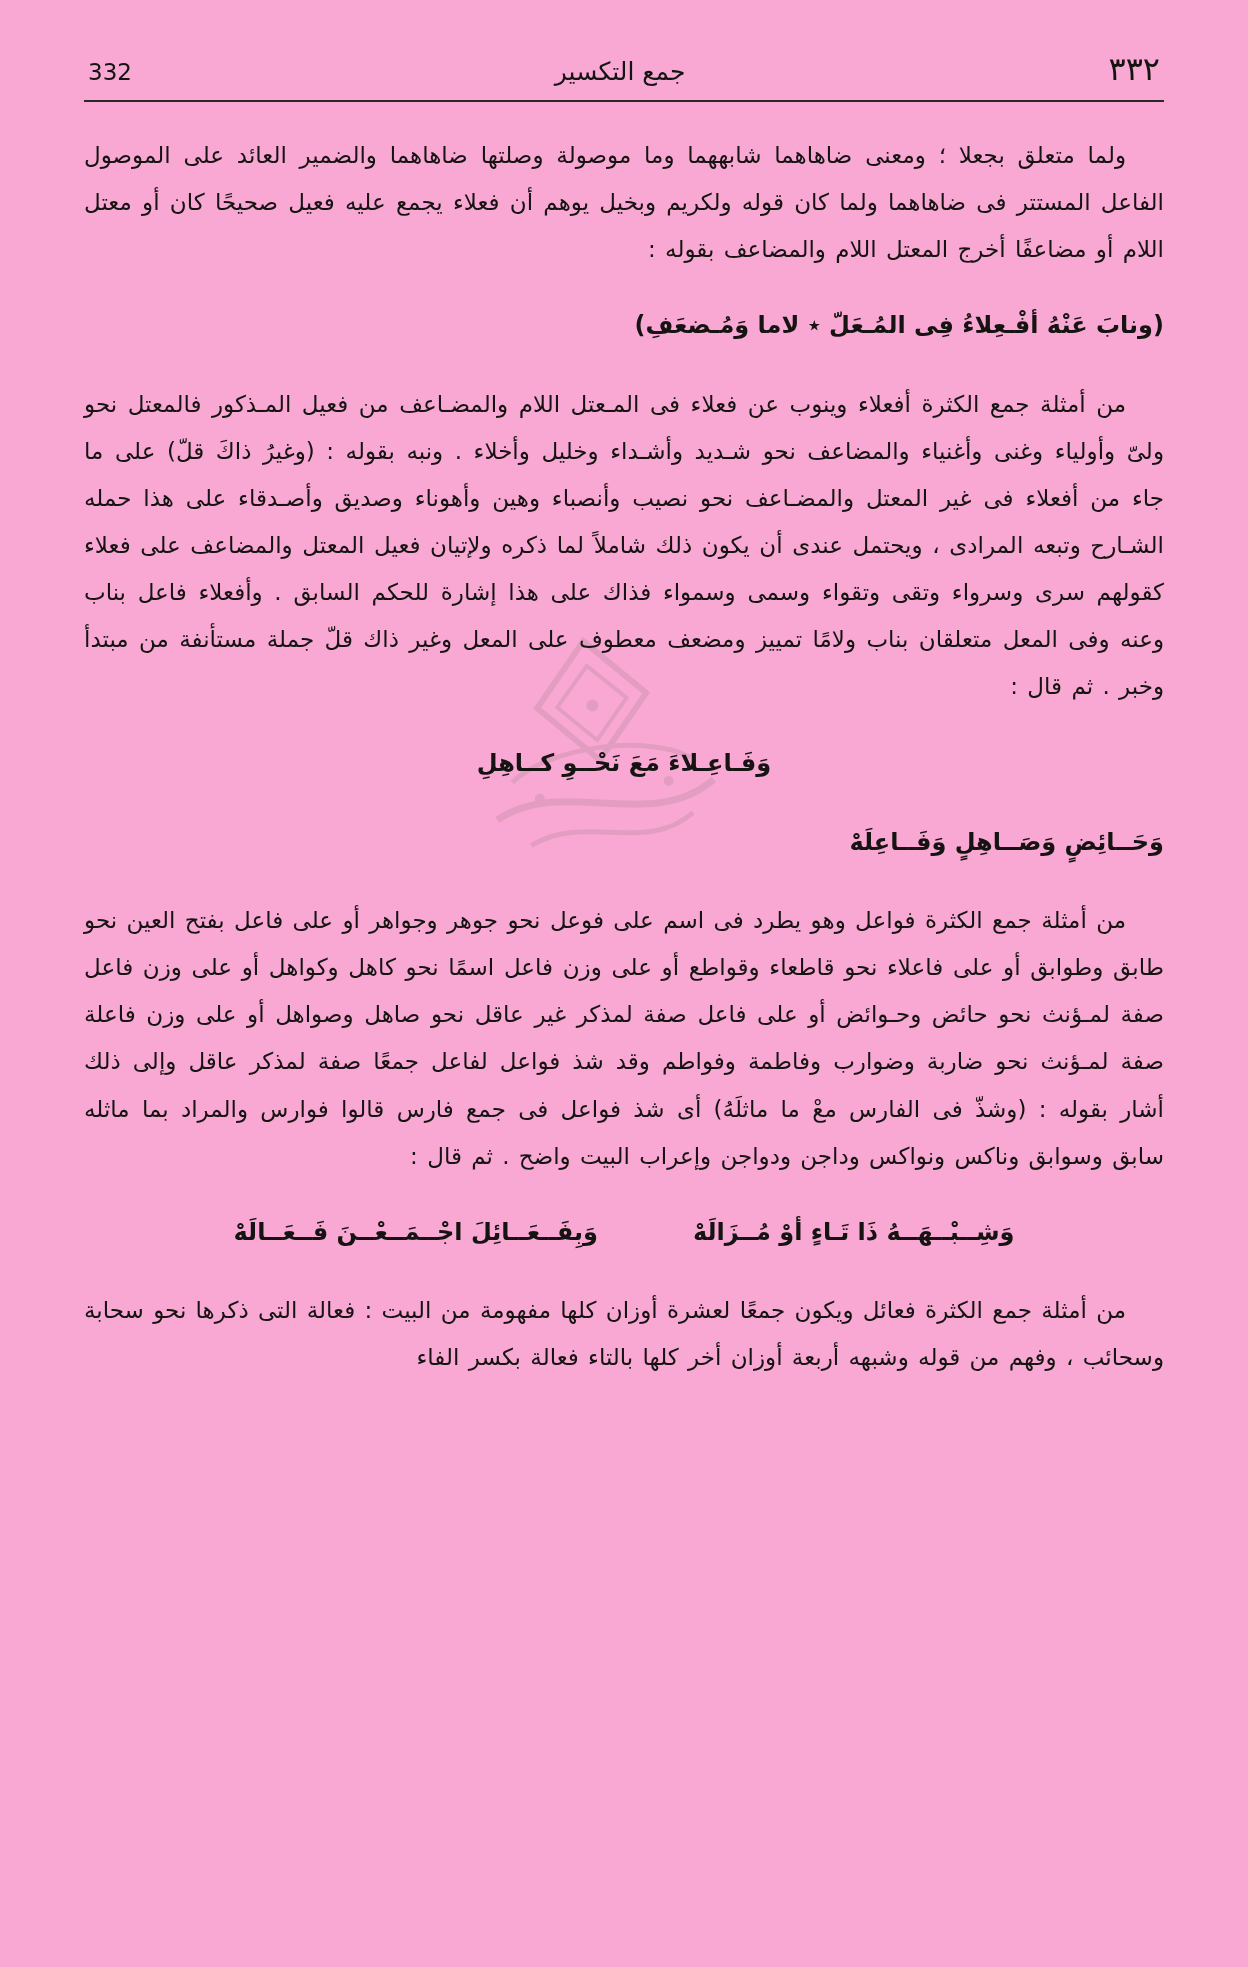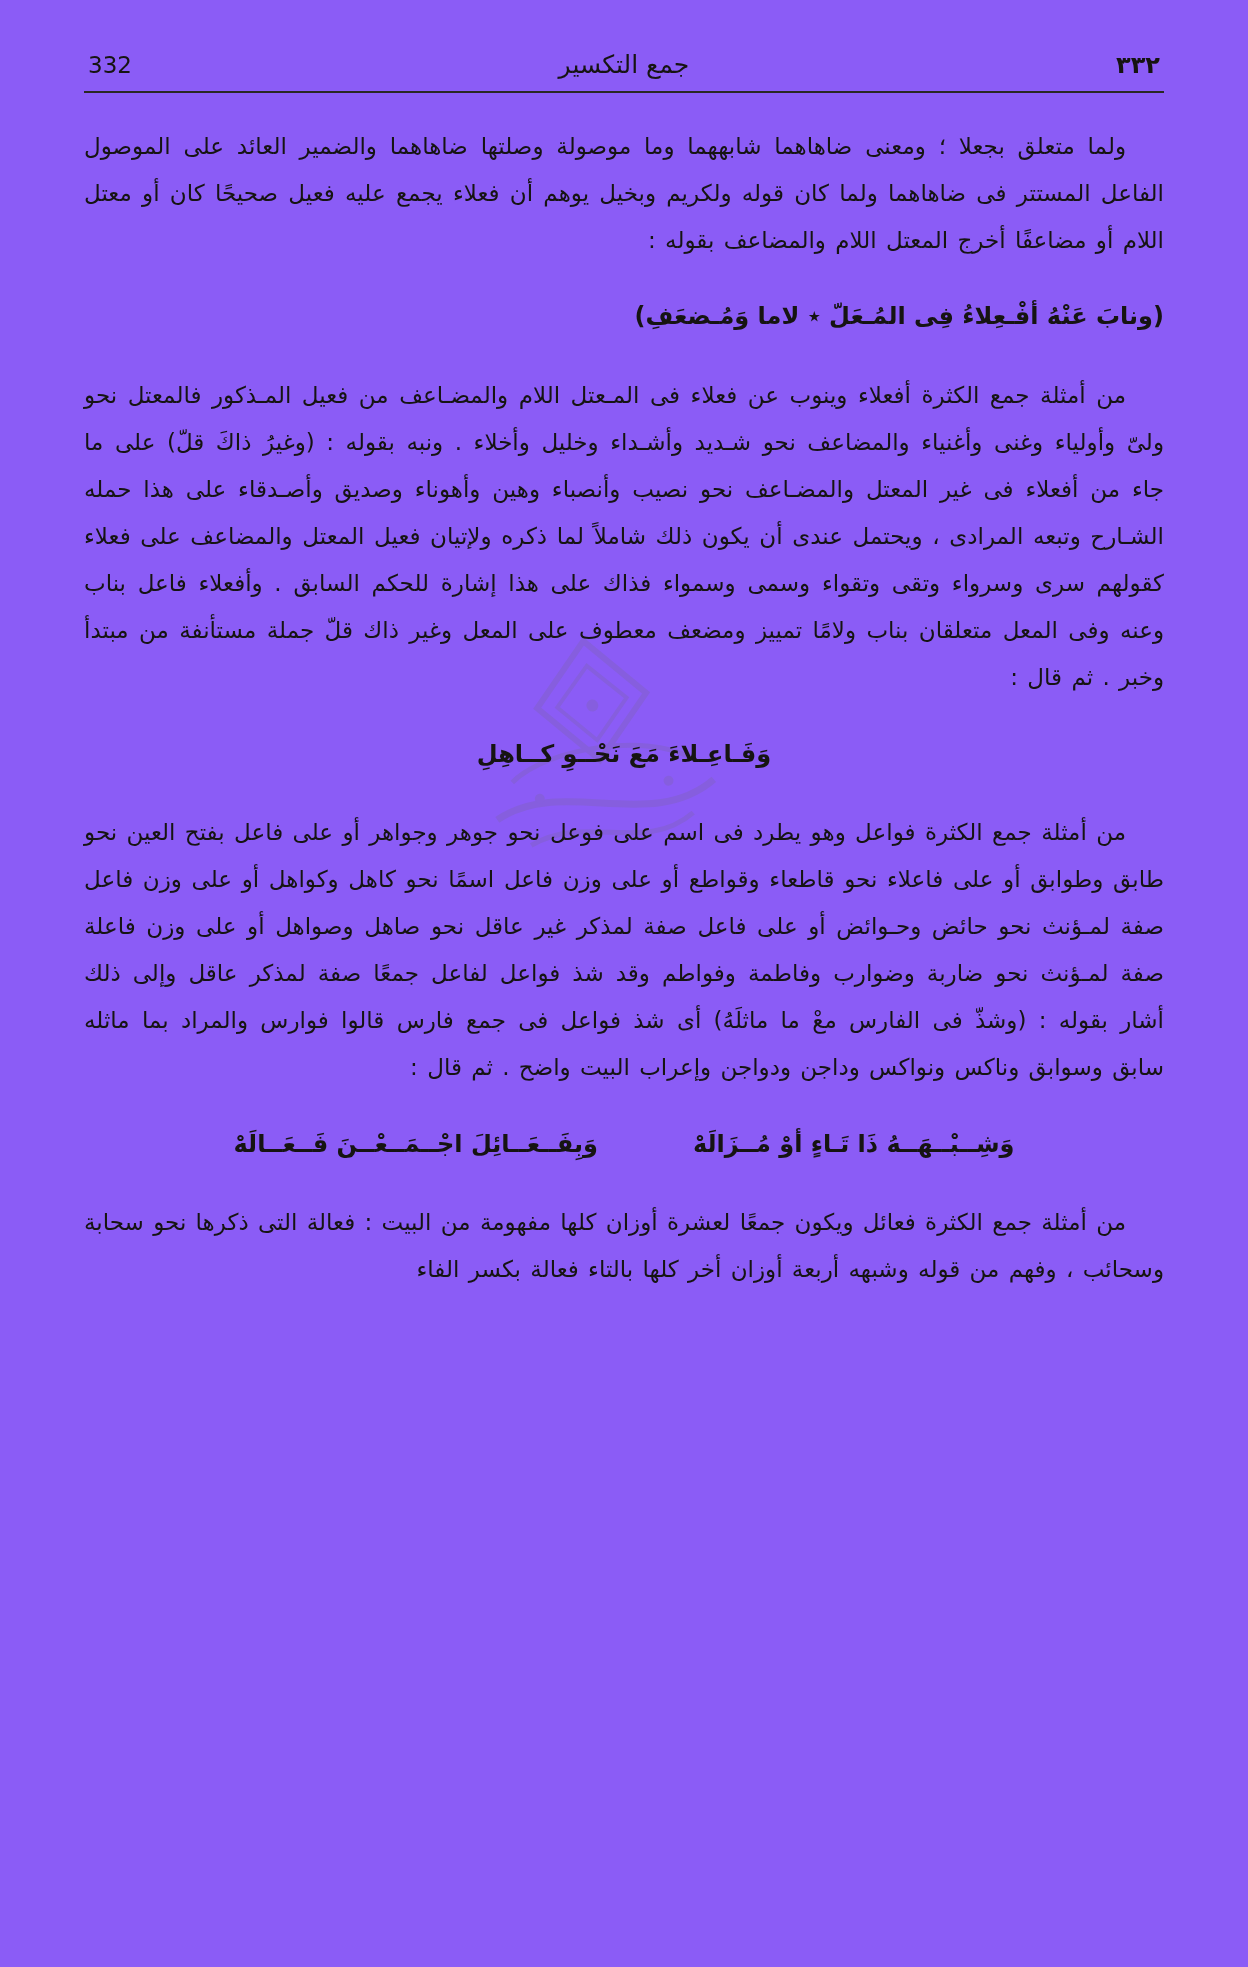--- a/index.html
+++ b/index.html
@@ -5,42 +5,42 @@
   html, body {
     margin: 0;
     padding: 0;
     background: #d9d7d2;
   }
   .page {
     position: relative;
     width: 1248px;
     height: 1967px;
     margin: 0 auto;
-    background: #8b5cf6;
+    background: #f9a8d4;
     box-sizing: border-box;
     padding: 50px 84px 40px 84px;
     font-family: "DejaVu Sans", sans-serif;
     color: #161412;
     overflow: hidden;
   }
   
   .page-header {
     display: flex;
     justify-content: space-between;
     align-items: baseline;
     font-size: 24px;
     padding: 0 4px 12px 4px;
     border-bottom: 2px solid #2a2824;
   }
   .page-header .title {
     font-size: 25px;
     font-weight: normal;
   }
   .page-header .num-latin { font-size: 23px; }
-  .page-header .num-arabic { font-size: 24px; font-weight: bold; }
+  .page-header .num-arabic { font-size: 32px; font-weight: normal; }
 
   
   .body-text {
     direction: rtl;
     text-align: justify;
     font-size: 23px;
     line-height: 2.05;
     margin-top: 30px;
     position: relative;
     z-index: 2;
@@ -111,20 +111,21 @@
     <p>ولما متعلق بجعلا ؛ ومعنى ضاهاهما شابههما وما موصولة وصلتها ضاهاهما والضمير العائد على الموصول الفاعل المستتر فى ضاهاهما ولما كان قوله ولكريم وبخيل يوهم أن فعلاء يجمع عليه فعيل صحيحًا كان أو معتل اللام أو مضاعفًا أخرج المعتل اللام والمضاعف بقوله :</p>
 
     <div class="verse-line">(ونابَ عَنْهُ أفْـعِلاءُ فِى المُـعَلّ ٭ لاما وَمُـضعَفِ)</div>
 
     <p>من أمثلة جمع الكثرة أفعلاء وينوب عن فعلاء فى المـعتل اللام والمضـاعف من فعيل المـذكور فالمعتل نحو ولىّ وأولياء وغنى وأغنياء والمضاعف نحو شـديد وأشـداء وخليل وأخلاء . ونبه بقوله : (وغيرُ ذاكَ قلّ) على ما جاء من أفعلاء فى غير المعتل والمضـاعف نحو نصيب وأنصباء وهين وأهوناء وصديق وأصـدقاء على هذا حمله الشـارح وتبعه المرادى ، ويحتمل عندى أن يكون ذلك شاملاً لما ذكره ولإتيان فعيل المعتل والمضاعف على فعلاء كقولهم سرى وسرواء وتقى وتقواء وسمى وسمواء فذاك على هذا إشارة للحكم السابق . وأفعلاء فاعل بناب وعنه وفى المعل متعلقان بناب ولامًا تمييز ومضعف معطوف على المعل وغير ذاك قلّ جملة مستأنفة من مبتدأ وخبر . ثم قال :</p>
 
     <div class="verse-pair">
       <span>وَفَـاعِـلاءَ مَعَ نَحْــوِ كــاهِلِ</span>
     </div>
 
+    <div class="verse-line">وَحَــائِضٍ وَصَــاهِلٍ وَفَــاعِلَهْ</div>
 
     <p>من أمثلة جمع الكثرة فواعل وهو يطرد فى اسم على فوعل نحو جوهر وجواهر أو على فاعل بفتح العين نحو طابق وطوابق أو على فاعلاء نحو قاطعاء وقواطع أو على وزن فاعل اسمًا نحو كاهل وكواهل أو على وزن فاعل صفة لمـؤنث نحو حائض وحـوائض أو على فاعل صفة لمذكر غير عاقل نحو صاهل وصواهل أو على وزن فاعلة صفة لمـؤنث نحو ضاربة وضوارب وفاطمة وفواطم وقد شذ فواعل لفاعل جمعًا صفة لمذكر عاقل وإلى ذلك أشار بقوله : (وشذّ فى الفارس معْ ما ماثلَهُ) أى شذ فواعل فى جمع فارس قالوا فوارس والمراد بما ماثله سابق وسوابق وناكس ونواكس وداجن ودواجن وإعراب البيت واضح . ثم قال :</p>
 
     <div class="verse-pair">
       <span>وَشِــبْــهَــهُ ذَا تَـاءٍ أوْ مُــزَالَهْ</span>
       <span>وَبِفَــعَــائِلَ اجْــمَــعْــنَ فَــعَــالَهْ</span>
     </div>
 
     <p>من أمثلة جمع الكثرة فعائل ويكون جمعًا لعشرة أوزان كلها مفهومة من البيت : فعالة التى ذكرها نحو سحابة وسحائب ، وفهم من قوله وشبهه أربعة أوزان أخر كلها بالتاء فعالة بكسر الفاء</p>
 

